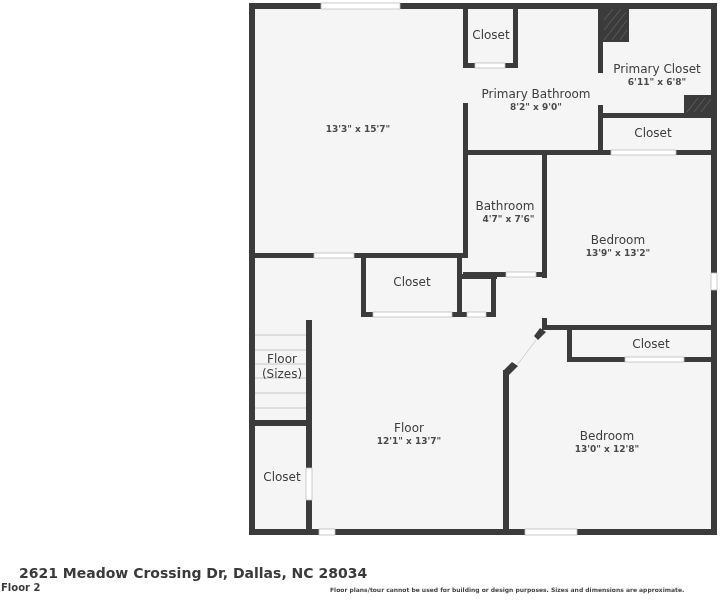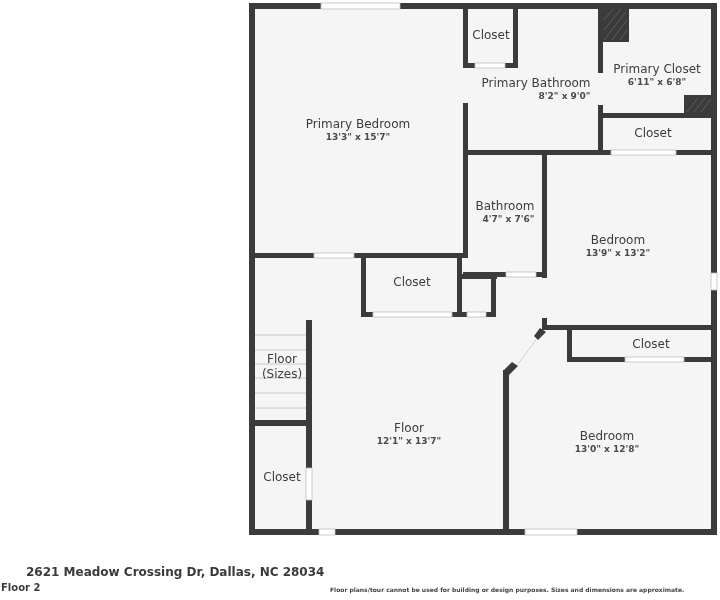--- a/index.html
+++ b/index.html
@@ -2,21 +2,21 @@
 <html><head>
 <meta charset="utf-8">
 <style>
   html,body{margin:0;padding:0;background:#ffffff;}
   body{width:720px;height:600px;position:relative;overflow:hidden;font-family:"DejaVu Sans","Liberation Sans",sans-serif;}
   #plan{position:absolute;left:0;top:0;width:720px;height:600px;}
   .room-label{position:absolute;transform:translate(-50%,-50%);text-align:center;color:#3d3d3d;white-space:nowrap;line-height:1.25;}
   .room-name{font-size:12px;font-weight:normal;display:block;}
   .room-dim{font-size:9px;font-weight:bold;display:block;color:#4a4a4a;}
   .footer{position:absolute;color:#3a3a3a;font-weight:bold;}
-  .addr{left:18px;top:565px;font-size:12px;padding-left:8px;}
+  .addr{left:11px;top:565px;font-size:14px;padding-left:8px;}
   .floor{left:1px;top:582px;font-size:10px;}
   .disc{left:330px;top:586px;font-size:6px;color:#444;}
 </style>
 </head>
 <body>
 
 <svg id="plan" viewBox="0 0 720 600" xmlns="http://www.w3.org/2000/svg">
 
   <rect x="252" y="6" width="462" height="526" fill="#f5f5f5"></rect>
 
@@ -109,27 +109,26 @@
     <rect x="373" y="312" width="79" height="5"></rect>
     <rect x="467" y="312" width="19" height="5"></rect>
     <rect x="506" y="272" width="30" height="5"></rect>
     <rect x="625" y="357" width="59" height="5"></rect>
     <rect x="306" y="468" width="6" height="32"></rect>
   </g>
   <line x1="518" y1="364" x2="536" y2="340" stroke="#cfcfcf" stroke-width="1"></line>
 </svg>
 
 <div class="room-label" style="left:358px;top:130px;">
-  <span class="room-name">Primary Bedroom</span>
   <span class="room-dim">13'3" x 15'7"</span>
 </div>
 <div class="room-label" style="left:491px;top:35px;">
   <span class="room-name">Closet</span>
 </div>
-<div class="room-label" style="left:536px;top:89px;text-align:right;">
+<div class="room-label" style="left:536px;top:100px;">
   <span class="room-name">Primary Bathroom</span>
   <span class="room-dim">8'2" x 9'0"</span>
 </div>
 <div class="room-label" style="left:657px;top:67px;margin-top:8px;">
   <span class="room-name">Primary Closet</span>
   <span class="room-dim">6'11" x 6'8"</span>
 </div>
 <div class="room-label" style="left:653px;top:133px;">
   <span class="room-name">Closet</span>
 </div>

